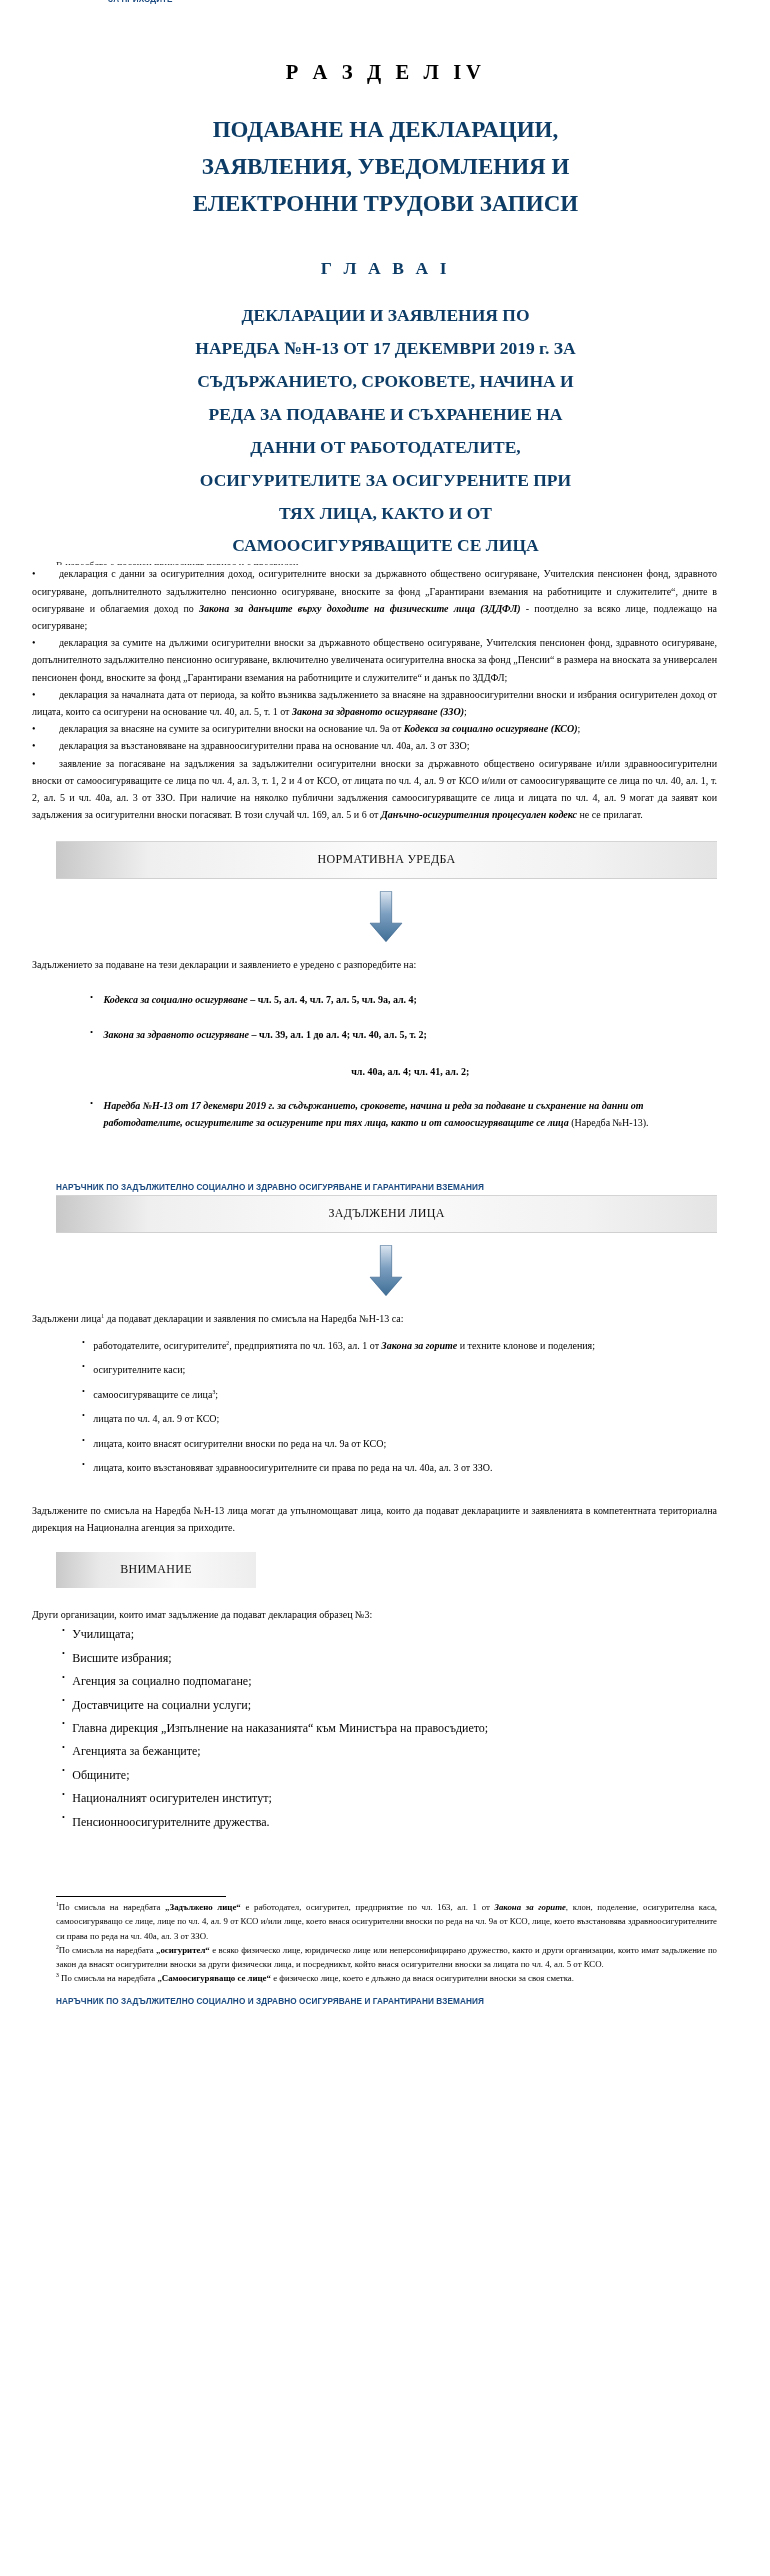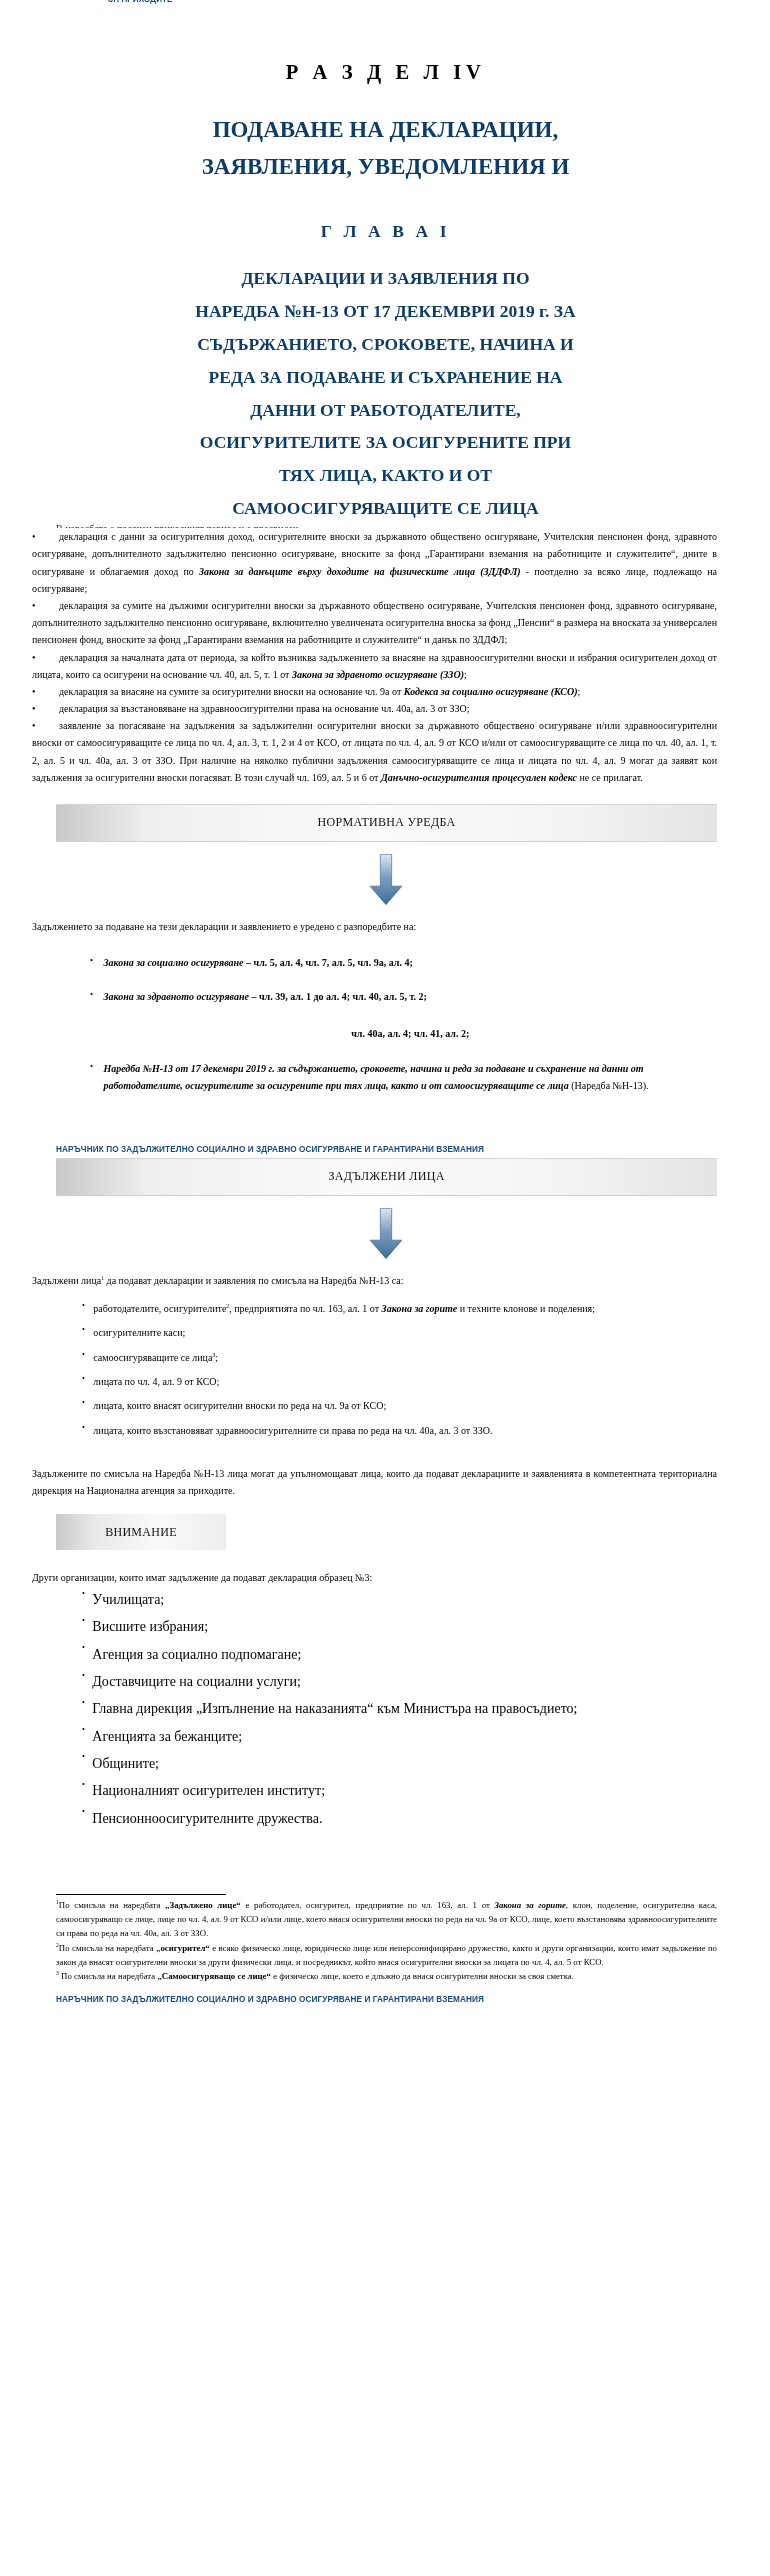--- a/index.html
+++ b/index.html
@@ -127,21 +127,21 @@
     height: 36px;
     background: linear-gradient(to right, #c8c8c8 0%, #efefef 14%, #fbfbfb 48%, #f2f2f2 80%, #e4e4e4 100%);
     border-top: 0.5px solid #d4d4d4;
     border-bottom: 0.5px solid #d0d0d0;
     display: flex;
     align-items: center;
     justify-content: center;
   }
   .banner-sm {
     margin: 15.5px 0 0 56px;
-    width: 170px;
+    width: 200px;
     height: 36px;
     background: linear-gradient(to right, #c9c9c9 0%, #e9e9e9 22%, #fafafa 60%, #ededed 100%);
     display: flex;
     align-items: center;
     justify-content: center;
   }
   .banner-label {
     font-size: 12px;
     letter-spacing: 0.3px;
     color: #111;
@@ -174,22 +174,22 @@
   .run-header span {
     display: inline-block;
     transform: scaleX(.965);
     transform-origin: left center;
   }
 
   
   ul.plain {
     list-style: none;
     margin: 0;
-    padding: 0 0 0 82px;
-    font-size: 14px;
+    padding: 0 0 0 62px;
+    font-size: 12px;
     line-height: 1.95;
   }
   ul.plain li {
     position: relative;
     padding-left: 10.3px;
   }
   ul.plain li::before {
     content: "\2022";
     position: absolute;
     left: 0;
@@ -271,20 +271,21 @@
     <span>ЗА ПРИХОДИТЕ</span>
   </div>
 
   <div class="headings">
 
     <div class="h-razdel">Р А З Д Е Л  IV</div>
 
     <div class="h-main">
       <div>ПОДАВАНЕ НА ДЕКЛАРАЦИИ,</div>
       <div>ЗАЯВЛЕНИЯ, УВЕДОМЛЕНИЯ И</div>
+      <div>ЕЛЕКТРОННИ ТРУДОВИ ЗАПИСИ</div>
     </div>
 
     <div class="h-glava">Г Л А В А  I</div>
 
     <div class="h-chapter">
       <div>ДЕКЛАРАЦИИ И ЗАЯВЛЕНИЯ ПО</div>
       <div>НАРЕДБА №Н-13 ОТ 17 ДЕКЕМВРИ 2019 г. ЗА</div>
       <div>СЪДЪРЖАНИЕТО, СРОКОВЕТЕ, НАЧИНА И</div>
       <div>РЕДА ЗА ПОДАВАНЕ И СЪХРАНЕНИЕ НА</div>
       <div>ДАННИ ОТ РАБОТОДАТЕЛИТЕ,</div>
@@ -328,21 +329,21 @@
     </svg>
   </div>
 
   <div class="body-col">
     <p class="jt">Задължението за подаване на тези декларации и заявлението е уредено с разпоредбите на:</p>
   </div>
 
   <div class="spacer-m"></div>
 
   <ul class="norm">
-    <li><span class="bi">Закона за социално осигуряване</span><span class="bd"> – чл. 5, ал. 4, чл. 7, ал. 5, чл. 9а, ал. 4;</span></li>
+    <li><span class="bi">Кодекса за социално осигуряване</span><span class="bd"> – чл. 5, ал. 4, чл. 7, ал. 5, чл. 9а, ал. 4;</span></li>
     <li><span class="bi">Закона за здравното осигуряване</span><span class="bd"> – чл. 39, ал. 1 до ал. 4; чл. 40, ал. 5, т. 2;</span><span class="bd norm-right">чл. 40а, ал. 4; чл. 41, ал. 2;</span></li>
     <li><span class="bi">Наредба №Н-13 от 17 декември 2019 г. за съдържанието, сроковете, начина и реда за подаване и съхранение на данни от работодателите, осигурителите за осигурените при тях лица, както и от самоосигуряващите се лица</span><span> (Наредба №Н-13).</span></li>
   </ul>
 
   <div class="spacer-l"></div>
 
   <div class="run-header">
     <span>НАРЪЧНИК ПО ЗАДЪЛЖИТЕЛНО СОЦИАЛНО И ЗДРАВНО ОСИГУРЯВАНЕ И ГАРАНТИРАНИ ВЗЕМАНИЯ</span>
   </div>
 

